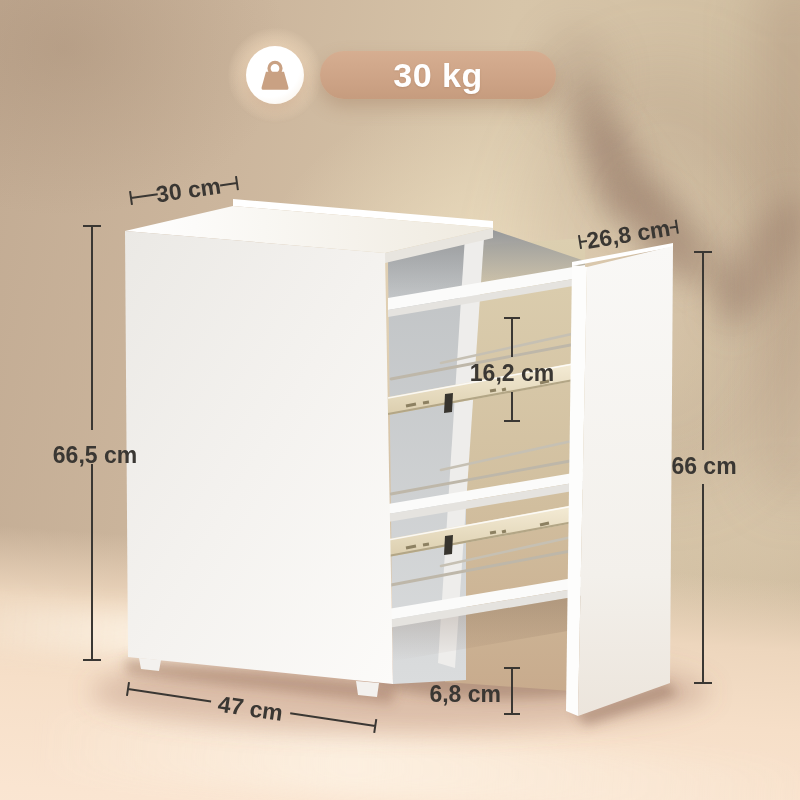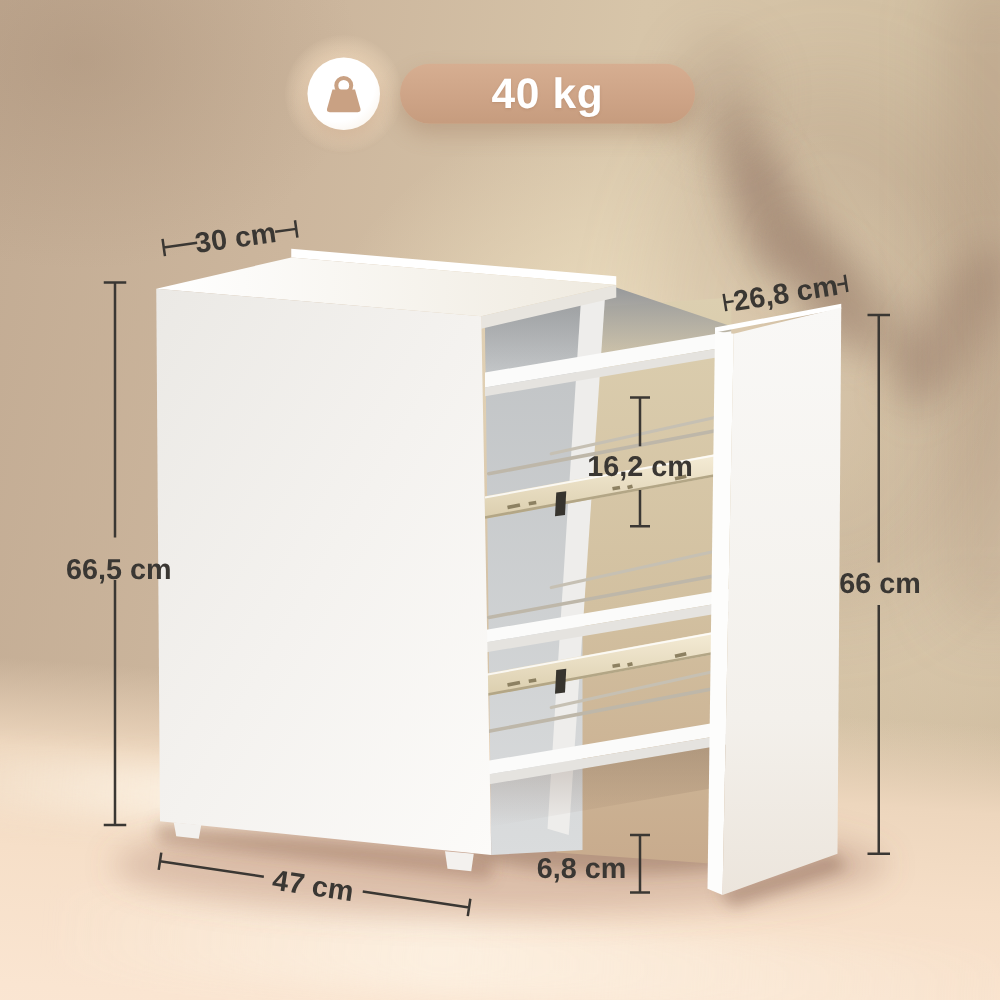--- a/index.html
+++ b/index.html
@@ -235,15 +235,15 @@
   </svg>
 
   <div class="badge-halo"></div>
   <div class="badge-circle">
     <svg width="38" height="38" viewBox="-20 -20 40 40">
       <circle cx="0" cy="-7" r="6.3" fill="none" stroke="#c9a183" stroke-width="3.4"></circle>
       <path d="M-9.5,-3.5 L9.5,-3.5 L14,12.5 Q14.8,15.5 11.8,15.5 L-11.8,15.5 Q-14.8,15.5 -14,12.5 Z" fill="#c9a183"></path>
     </svg>
   </div>
   <div class="badge-pill">
-    <span>40 kg</span>
+    <span>30 kg</span>
   </div>
 </div>
 
 </body></html>

